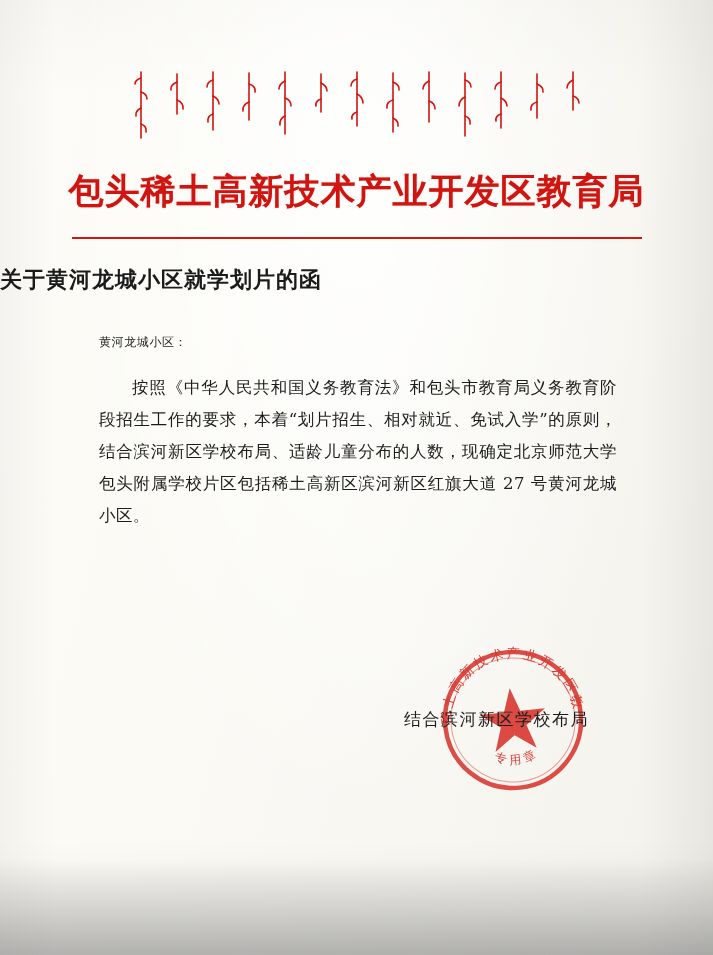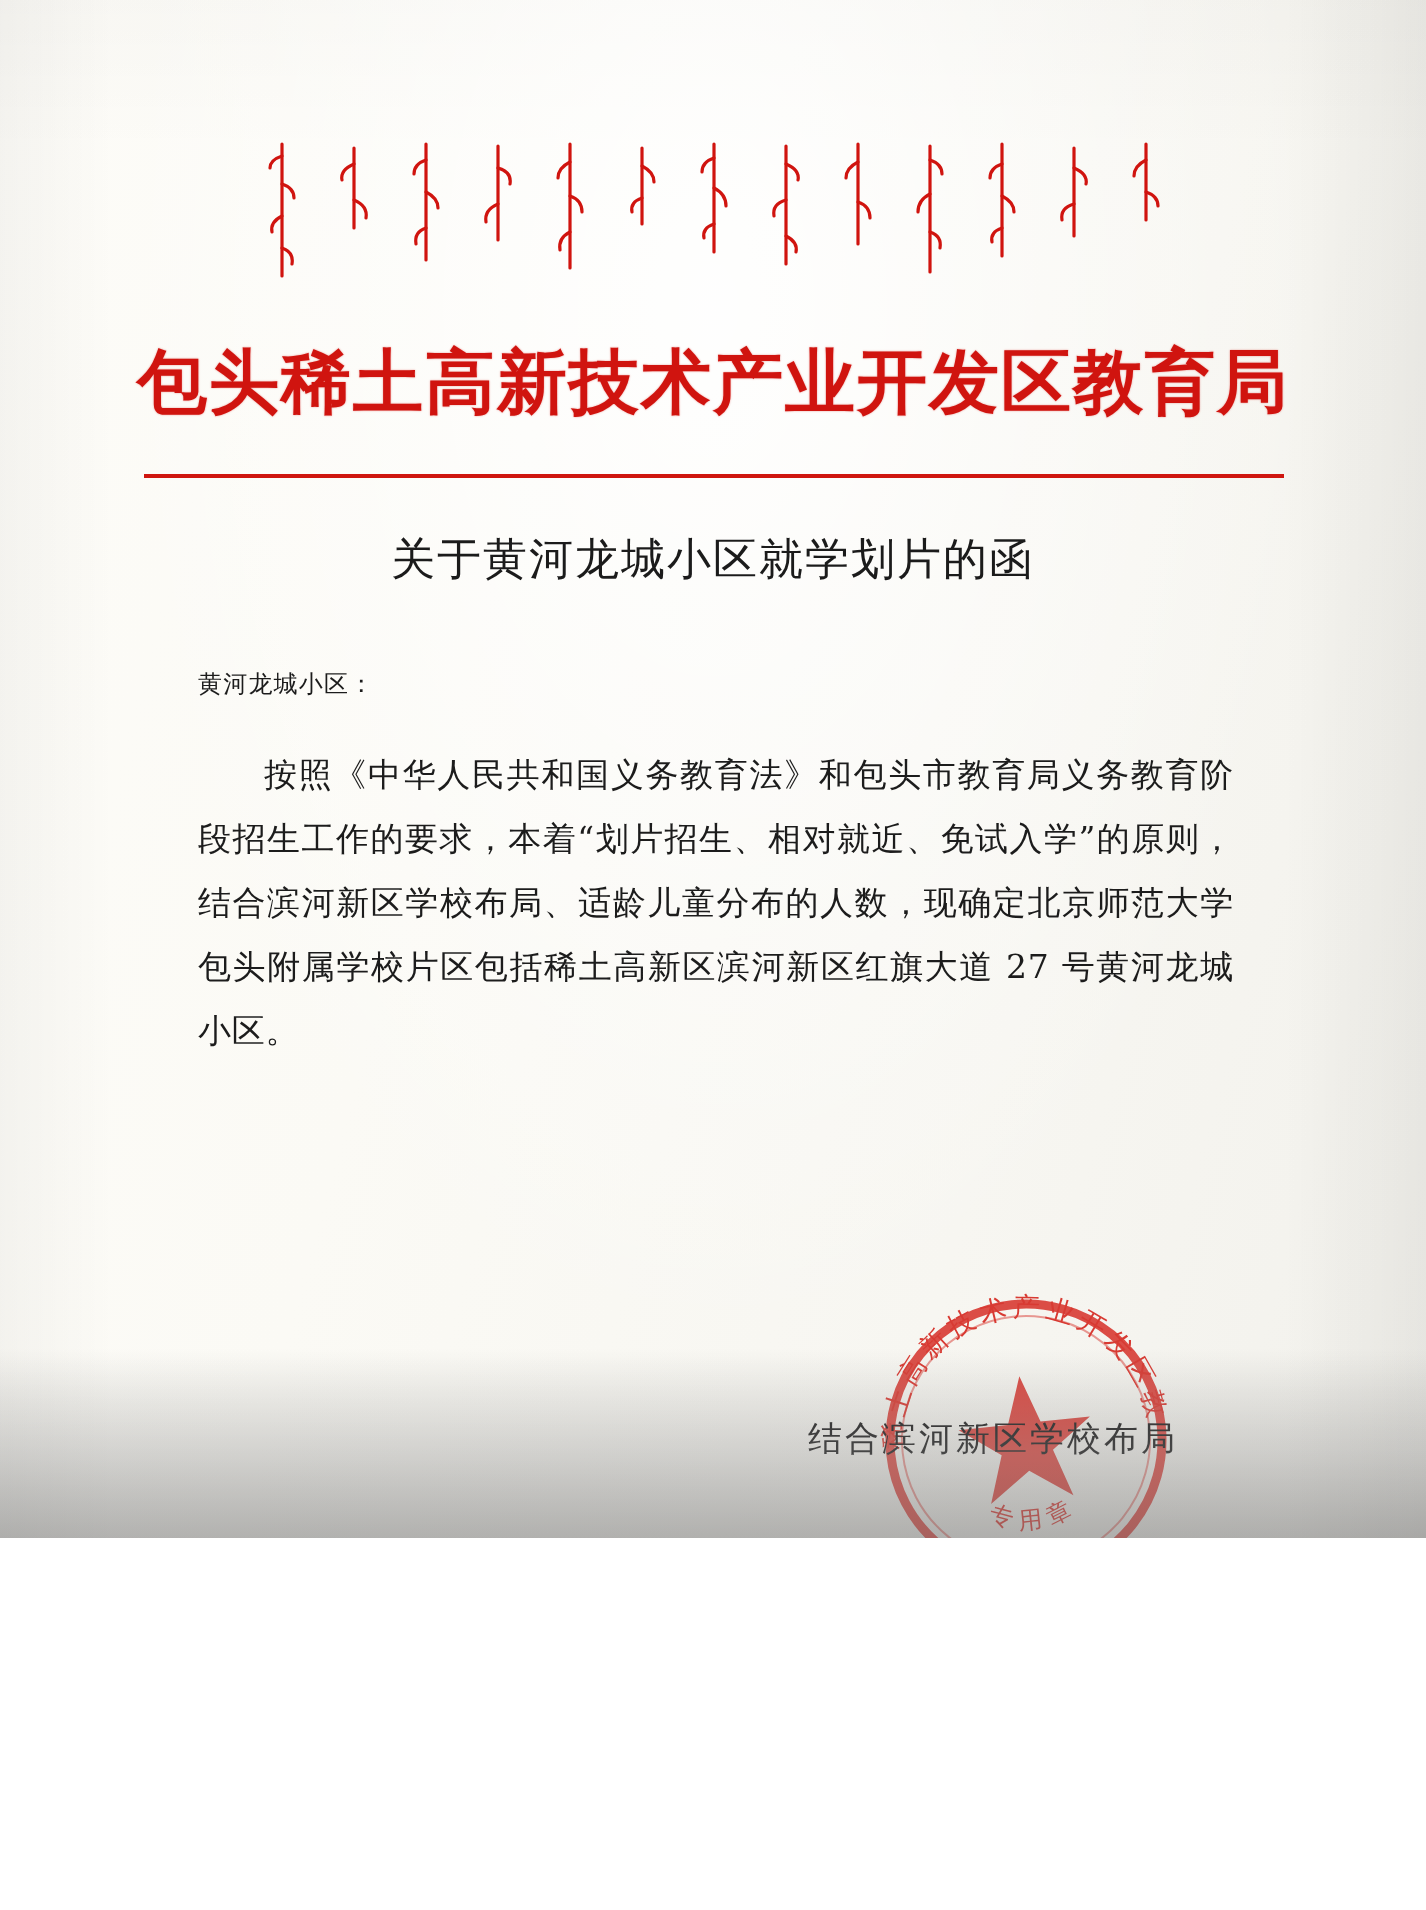--- a/index.html
+++ b/index.html
@@ -9,21 +9,21 @@
   body {
     width: 713px;
     height: 955px;
     background: #ffffff;
     font-family: "DejaVu Serif", serif;
     overflow: hidden;
   }
   .page {
     position: relative;
     width: 713px;
-    height: 769px;
+    height: 955px;
     background: linear-gradient(105deg, #fdfcf8 0%, #fbfaf5 35%, #f7f6f1 70%, #f2f1ec 100%);
     box-sizing: border-box;
     overflow: hidden;
   }
   
   .paper-shade {
     position: absolute;
     inset: 0;
     background:
       radial-gradient(ellipse at 50% 20%, rgba(255,255,255,0.9) 0%, rgba(255,255,255,0) 60%),
@@ -74,23 +74,22 @@
     height: 2px;
     background: #cf160f;
   }
 
   
   .doc-subject {
     position: absolute;
     top: 265px;
     left: 0;
     right: 0;
-    text-align: center;
     font-size: 22px;
-    font-weight: normal;
+    font-weight: bold;
     color: #1b1b1b;
     letter-spacing: 1px;
   }
 
   
   .salutation {
     position: absolute;
     top: 334px;
     left: 99px;
     font-size: 12px;

